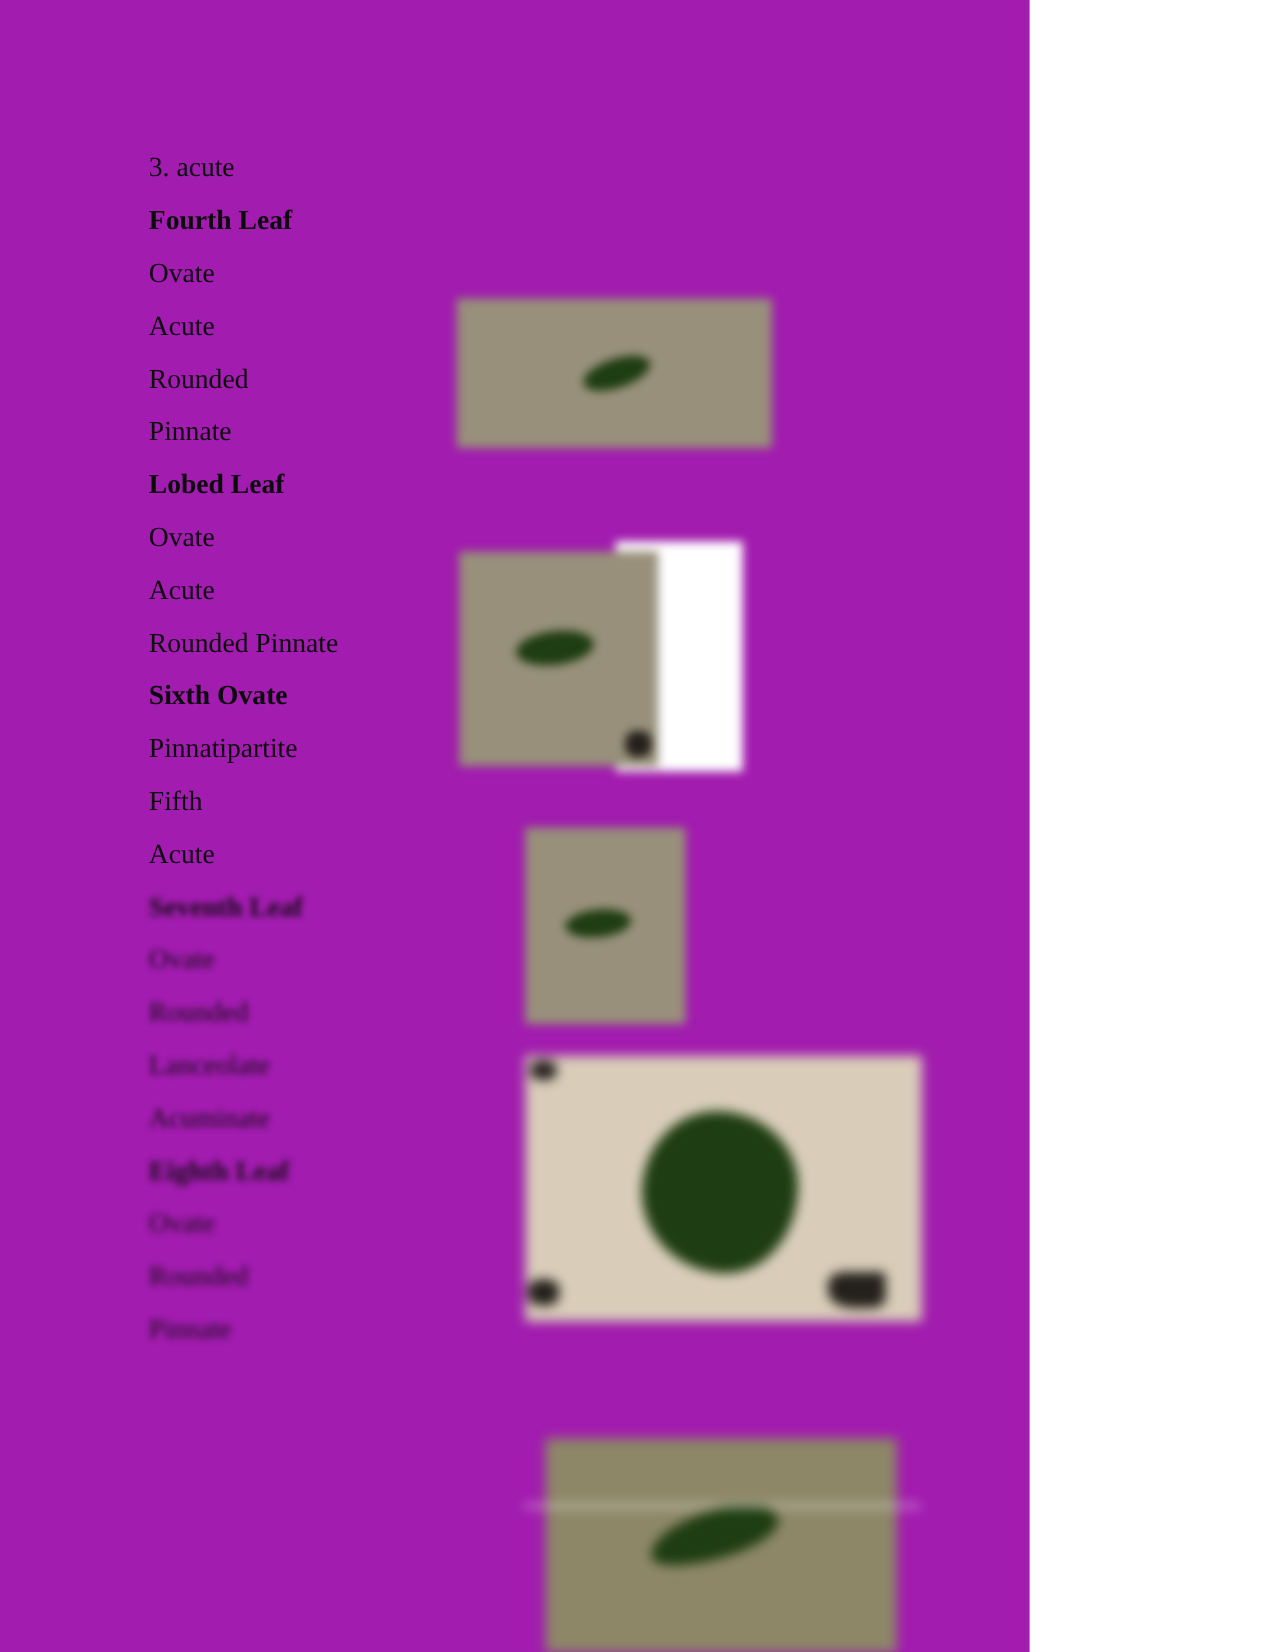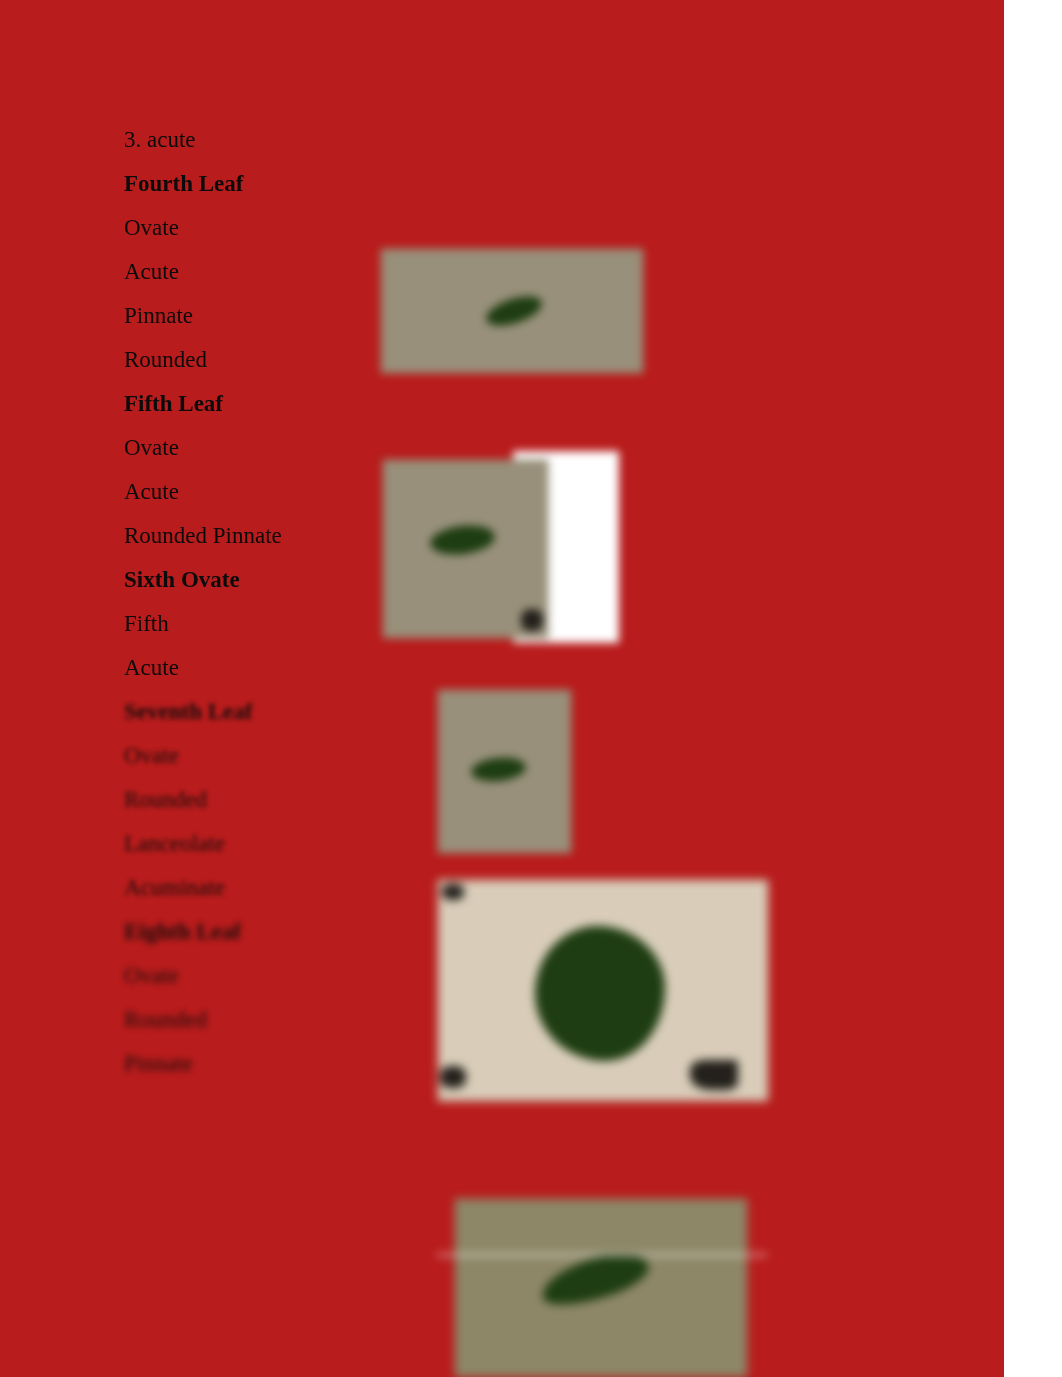--- a/index.html
+++ b/index.html
@@ -6,23 +6,23 @@
     margin: 0;
     padding: 0;
     background: #ffffff;
   }
   body {
     font-family: "Liberation Serif", "DejaVu Serif", serif;
     color: #000000;
   }
   .page {
     position: relative;
-    width: 1004px;
+    width: 858px;
     height: 1377px;
-    background: #b91c1c;
+    background: #a21caf;
     overflow: hidden;
   }
 
   
   .text-col {
     position: absolute;
     left: 124px;
     top: 118px;
     width: 290px;
   }
@@ -86,27 +86,28 @@
 </head>
 <body>
 
 <div class="page">
 
   <div class="text-col">
       <div class="line">3. acute</div>
       <div class="line bold">Fourth Leaf</div>
       <div class="line">Ovate</div>
       <div class="line">Acute</div>
+      <div class="line">Rounded</div>
       <div class="line">Pinnate</div>
-      <div class="line">Rounded</div>
-      <div class="line bold">Fifth Leaf</div>
+      <div class="line bold">Lobed Leaf</div>
       <div class="line">Ovate</div>
       <div class="line">Acute</div>
       <div class="line">Rounded Pinnate</div>
       <div class="line bold">Sixth Ovate</div>
+      <div class="line">Pinnatipartite</div>
       <div class="line">Fifth</div>
       <div class="line">Acute</div>
       <div class="line bold blur-1">Seventh Leaf</div>
       <div class="line blur-1">Ovate</div>
       <div class="line blur-1">Rounded</div>
       <div class="line blur-1">Lanceolate</div>
       <div class="line blur-1">Acuminate</div>
       <div class="line bold blur-2">Eighth Leaf</div>
       <div class="line blur-2">Ovate</div>
       <div class="line blur-2">Rounded</div>

